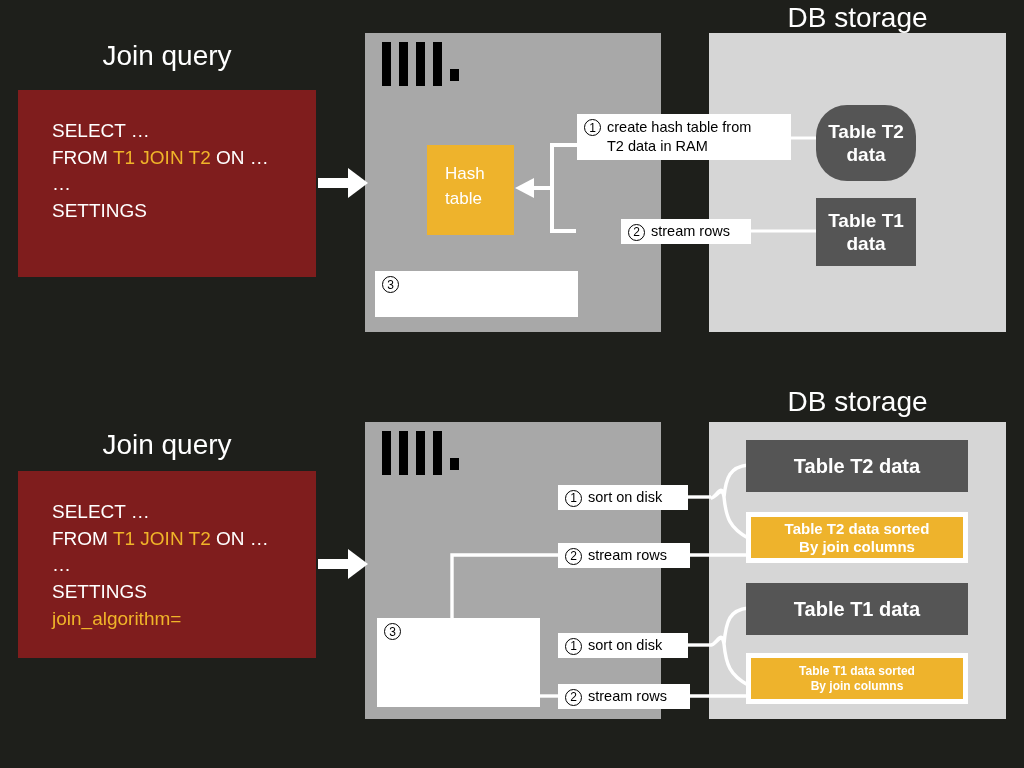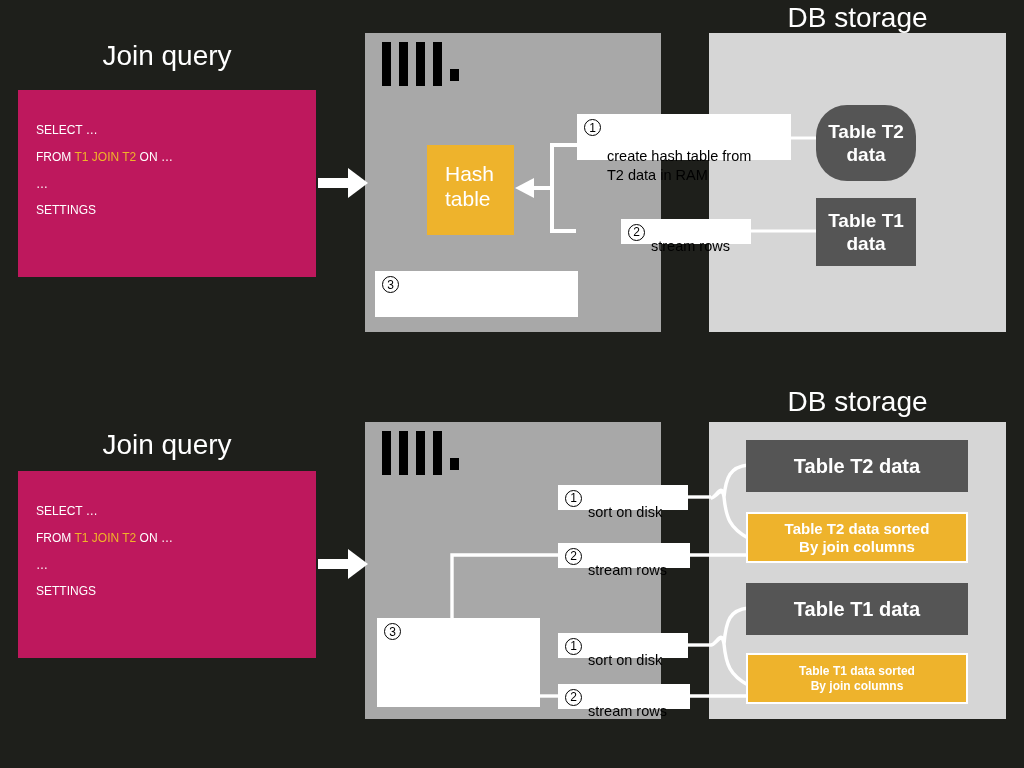--- a/index.html
+++ b/index.html
@@ -23,45 +23,45 @@
     color: #ffffff;
     font-size: 28px;
     font-weight: 400;
     text-align: center;
     white-space: nowrap;
     line-height: 1.1;
   }
 
   
   .query-box {
-    background: #be185d;
-    color: #ffffff;
-    font-size: 12px;
+    background: #7f1d1d;
+    color: #ffffff;
+    font-size: 19px;
     line-height: 27px;
     box-sizing: border-box;
-    padding: 27px 0 0 18px;
+    padding: 27px 0 0 34px;
   }
   .query-box .hl { color: #f0b429; }
   .amber-text { color: #f0b429; }
 
   
   .server-panel { background: #a8a8a8; }
 
   
   .db-panel { background: #d6d6d6; }
 
   
   .ch-logo { }
   .ch-bar { position: absolute; background: #000000; }
 
   
   .hash-block {
     background: #eeb32c;
     color: #ffffff;
-    font-size: 21px;
+    font-size: 17px;
     line-height: 25px;
     box-sizing: border-box;
     padding: 16px 0 12px 18px;
   }
 
   
   .tbl-dark {
     background: #555555;
     color: #ffffff;
     font-weight: bold;
@@ -69,21 +69,21 @@
     align-items: center;
     justify-content: center;
     text-align: center;
     box-sizing: border-box;
     line-height: 1.22;
   }
   .tbl-amber {
     background: #eeb32c;
     color: #ffffff;
     font-weight: bold;
-    border: 2px solid #ffffff;
+    border: 5px solid #ffffff;
     display: flex;
     align-items: center;
     justify-content: center;
     text-align: center;
     box-sizing: border-box;
     line-height: 1.2;
   }
 
   
   .callout {
@@ -106,21 +106,21 @@
     height: 17px;
     min-width: 17px;
     border: 1.4px solid #000;
     border-radius: 50%;
     font-size: 12px;
     line-height: 1;
     margin-right: 6px;
     margin-top: 1px;
     box-sizing: border-box;
   }
-  .ctext { white-space: pre-line; margin-top: 29px; }
+  .ctext { white-space: pre-line; }
 
   svg.lines { position: absolute; left: 0; top: 0; width: 1024px; height: 768px; pointer-events: none; }
 </style>
 </head>
 <body>
 
 <div id="stage">
 
   <div class="abs title" style="left:18px; top:41px; width:298px;">Join query</div>
 
@@ -195,20 +195,21 @@
 
   <div class="abs title" style="left:18px; top:430px; width:298px;">Join query</div>
 
   <div class="abs title" style="left:709px; top:387px; width:297px;">DB storage</div>
 
   <div class="abs query-box" style="left:18px; top:471px; width:298px; height:187px;">
     <div><span>SELECT …</span></div>
     <div><span>FROM </span><span class="hl">T1 JOIN T2</span><span> ON …</span></div>
     <div style="line-height:26px;"><span>…</span></div>
     <div><span>SETTINGS</span></div>
+    <div class="amber-text"><span>join_algorithm=</span></div>
   </div>
 
   <div class="abs server-panel" style="left:365px; top:422px; width:296px; height:297px;"></div>
 
   <div class="abs ch-logo" style="left:382px; top:431px; width:70px; height:44px;">
     <span class="ch-bar" style="left:0px;  top:0px; width:9px; height:44px;"></span>
     <span class="ch-bar" style="left:17px; top:0px; width:9px; height:44px;"></span>
     <span class="ch-bar" style="left:34px; top:0px; width:9px; height:44px;"></span>
     <span class="ch-bar" style="left:51px; top:0px; width:9px; height:44px;"></span>
     <span class="ch-bar" style="left:68px; top:27px; width:9px; height:12px;"></span>

